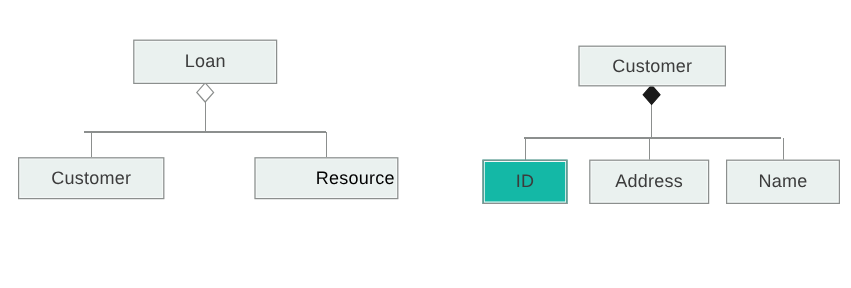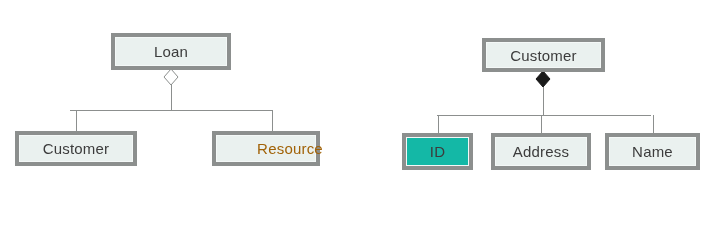--- a/index.html
+++ b/index.html
@@ -18,21 +18,21 @@
     position: absolute;
     left: 0;
     top: 0;
     width: 709px;
     height: 183px;
   }
   .uml-box {
     position: absolute;
     box-sizing: border-box;
     background: #eaf1ef;
-    border: 4px solid #000000;
+    border: 1px solid #000000;
     box-shadow: inset 0 0 0 1px #f4f8f7;
     display: flex;
     align-items: center;
     justify-content: center;
     color: #3c3c3c;
     font-size: 15px;
     line-height: 1;
     letter-spacing: 0.2px;
     white-space: nowrap;
   }
@@ -58,21 +58,21 @@
       <line x1="543" y1="72" x2="543" y2="115" stroke="#8c8f8e" stroke-width="1" shape-rendering="crispEdges"></line>
       <line x1="437" y1="115" x2="651" y2="115" stroke="#8c8f8e" stroke-width="1" shape-rendering="crispEdges"></line>
       <line x1="438" y1="115" x2="438" y2="133" stroke="#8c8f8e" stroke-width="1" shape-rendering="crispEdges"></line>
       <line x1="541" y1="115" x2="541" y2="133" stroke="#8c8f8e" stroke-width="1" shape-rendering="crispEdges"></line>
       <line x1="653" y1="115" x2="653" y2="133" stroke="#8c8f8e" stroke-width="1" shape-rendering="crispEdges"></line>
       <polygon points="543,71 550,79 543,87 536,79" fill="#1a1a1a" stroke="#1a1a1a" stroke-width="1"></polygon>
     </svg>
 <div class="uml-box" style="left: 15px; top: 131px; width: 122px; height: 35px; background: rgb(234, 241, 239); border-color: rgb(140, 143, 142); color: rgb(60, 60, 60);">
       <span>Customer</span>
     </div>
-    <div class="uml-box" style="left: 212px; top: 131px; width: 108px; height: 35px; background: rgb(234, 241, 239); border-color: rgb(140, 143, 142); color: #a16207; padding-left: 48px;">
+    <div class="uml-box" style="left: 212px; top: 131px; width: 120px; height: 35px; background: rgb(234, 241, 239); border-color: rgb(140, 143, 142); color: #000000; padding-left: 48px;">
       <span>Resource</span>
     </div>
     <div class="uml-box" style="left: 111px; top: 33px; width: 120px; height: 37px; background: rgb(234, 241, 239); border-color: rgb(140, 143, 142); color: rgb(60, 60, 60);">
       <span>Loan</span>
     </div>
     <div class="uml-box" style="left: 402px; top: 133px; width: 71px; height: 37px; background: #14b8a6; border-color: rgb(140, 143, 142); color: rgb(60, 60, 60);">
       <span>ID</span>
     </div>
     <div class="uml-box" style="left: 491px; top: 133px; width: 100px; height: 37px; background: rgb(234, 241, 239); border-color: rgb(140, 143, 142); color: rgb(60, 60, 60);">
       <span>Address</span>

